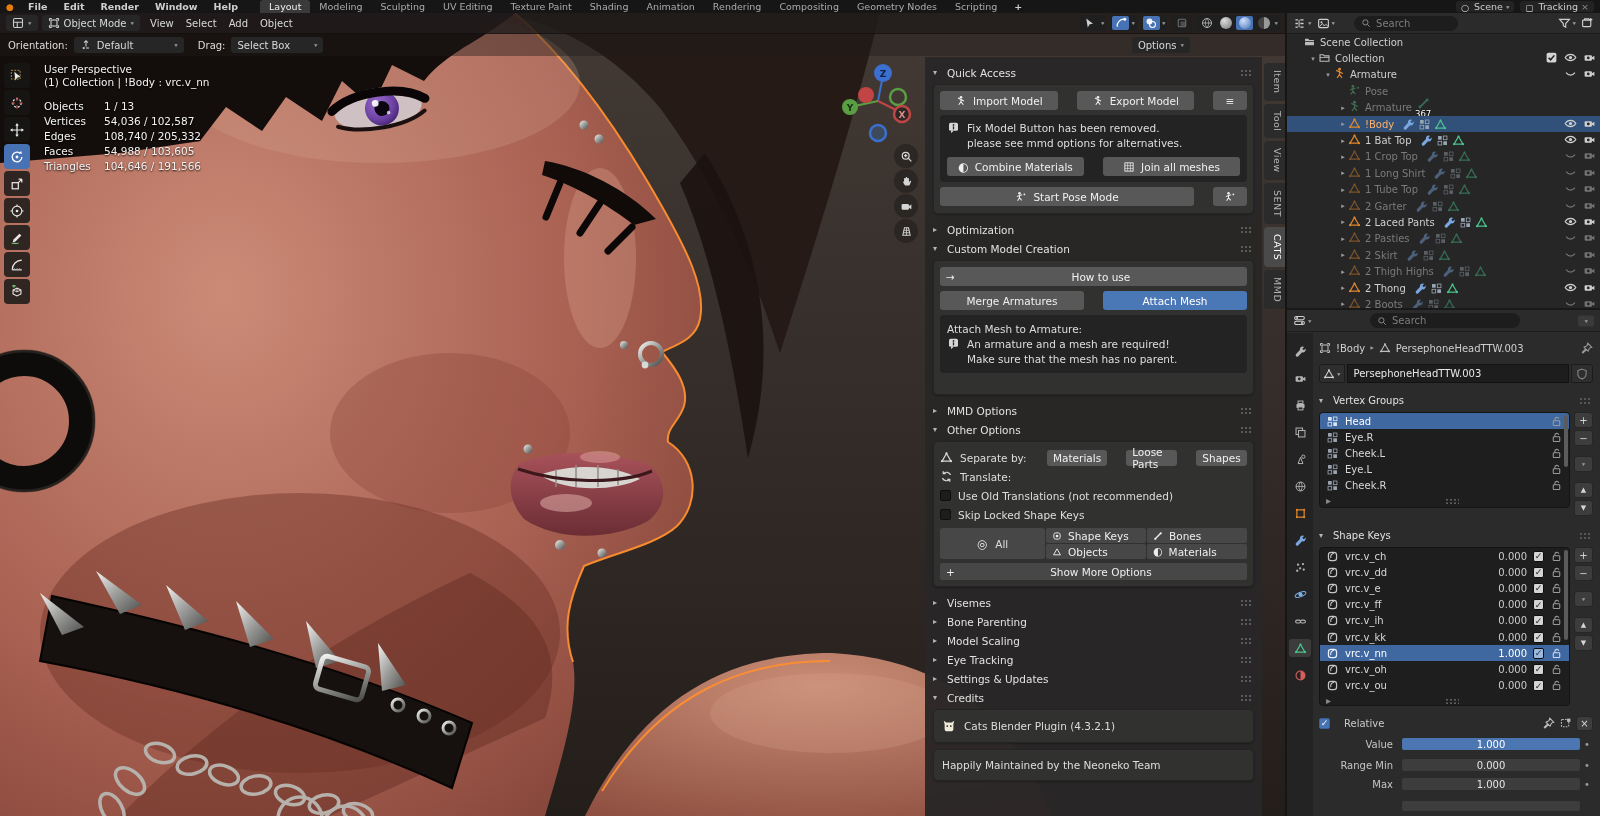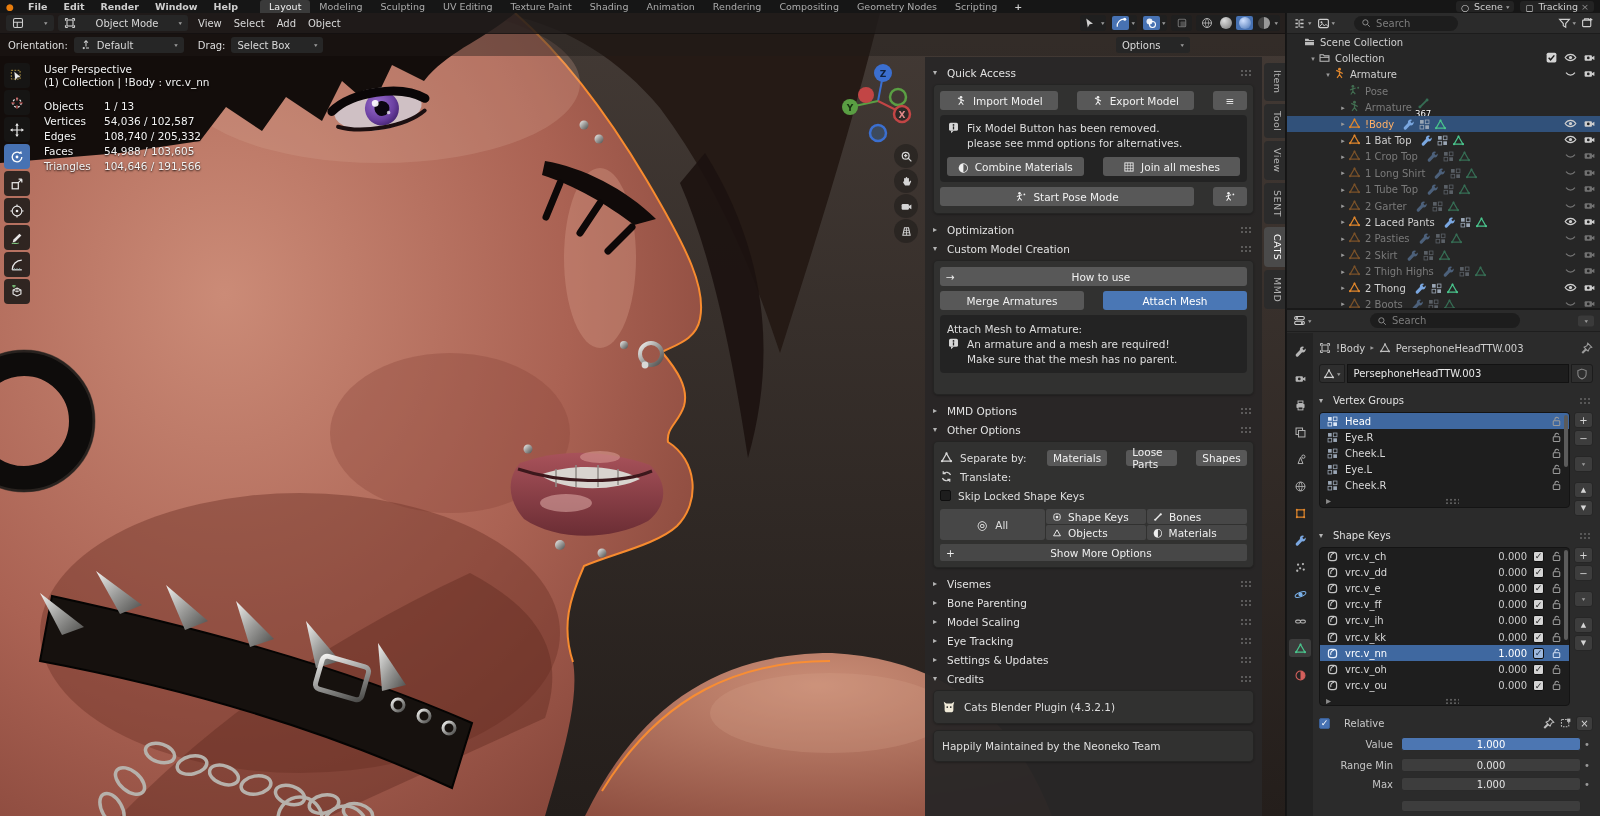--- a/index.html
+++ b/index.html
@@ -26,21 +26,21 @@
 
   
   #viewport { position:absolute; left:0; top:13px; width:1286px; height:803px; overflow:hidden; background:#2b2422; }
   #vp-art { position:absolute; left:0; top:0; }
 
   .vp-head1 { position:absolute; left:0; top:0; width:1286px; height:21px;
     background:rgba(33,29,27,.88); display:flex; align-items:center; gap:4px; padding:0 6px; z-index:20;
     border-bottom:1px solid rgba(0,0,0,.35); }
   .vp-head2 { position:absolute; left:0; top:21px; width:1286px; height:22px;
     background:rgba(30,26,24,.42); display:flex; align-items:center; gap:6px; padding:0 8px; z-index:19; }
-  .hbtn { display:flex; align-items:center; gap:20px; background:#262626; border-radius:3px;
+  .hbtn { display:flex; align-items:center; gap:4px; background:#262626; border-radius:3px;
     height:16px; padding:0 6px; color:#d8d8d8; }
   .hmenu { padding:0 6px; color:#d8d8d8; }
   .chev { font-size:7px; color:#9a9a9a; transform:scaleY(.8); }
   .tgl-group { display:flex; align-items:center; background:#1f1f1f; border-radius:3px; height:16px; padding:0 2px; gap:2px; }
   .tgl { width:17px; height:14px; border-radius:2px; display:flex; align-items:center; justify-content:center; color:#bdbdbd; }
   .tgl.on { background:#4772b3; color:#fff; }
   .sphere { width:12px; height:12px; border-radius:50%; }
 
   #vp-toolbar { position:absolute; left:4px; top:50px; z-index:18; display:flex; flex-direction:column; gap:2px; }
   .tool-btn { width:26px; height:25px; background:rgba(24,23,22,.85); border-radius:4px;
@@ -672,20 +672,24 @@
       </div>
       <div class="optrow">
         <svg class="ic" viewBox="0 0 16 16">
             <path d="M13 6A5.5 5.5 0 0 0 4 4.5M3 10a5.5 5.5 0 0 0 9 1.5" fill="none" stroke="#d8d8d8" stroke-width="1.5"></path>
             <path d="M4 1.5v3h3M12 14.5v-3H9" fill="none" stroke="#d8d8d8" stroke-width="1.5"></path>
           </svg>
         <span>Translate:</span>
       </div>
       <div class="optrow">
         <span class="cb"></span>
+        <span>Use Old Translations (not recommended)</span>
+      </div>
+      <div class="optrow">
+        <span class="cb"></span>
         <span>Skip Locked Shape Keys</span>
       </div>
       <div class="grid-all">
         <div class="allcell" style="height:31px">
           <span style="font-size:12px; color:#eee">◎</span>
           <span>All</span>
         </div>
         <div class="gcol">
           <div class="gbtn">
               <svg class="ic10" viewBox="0 0 16 16">

